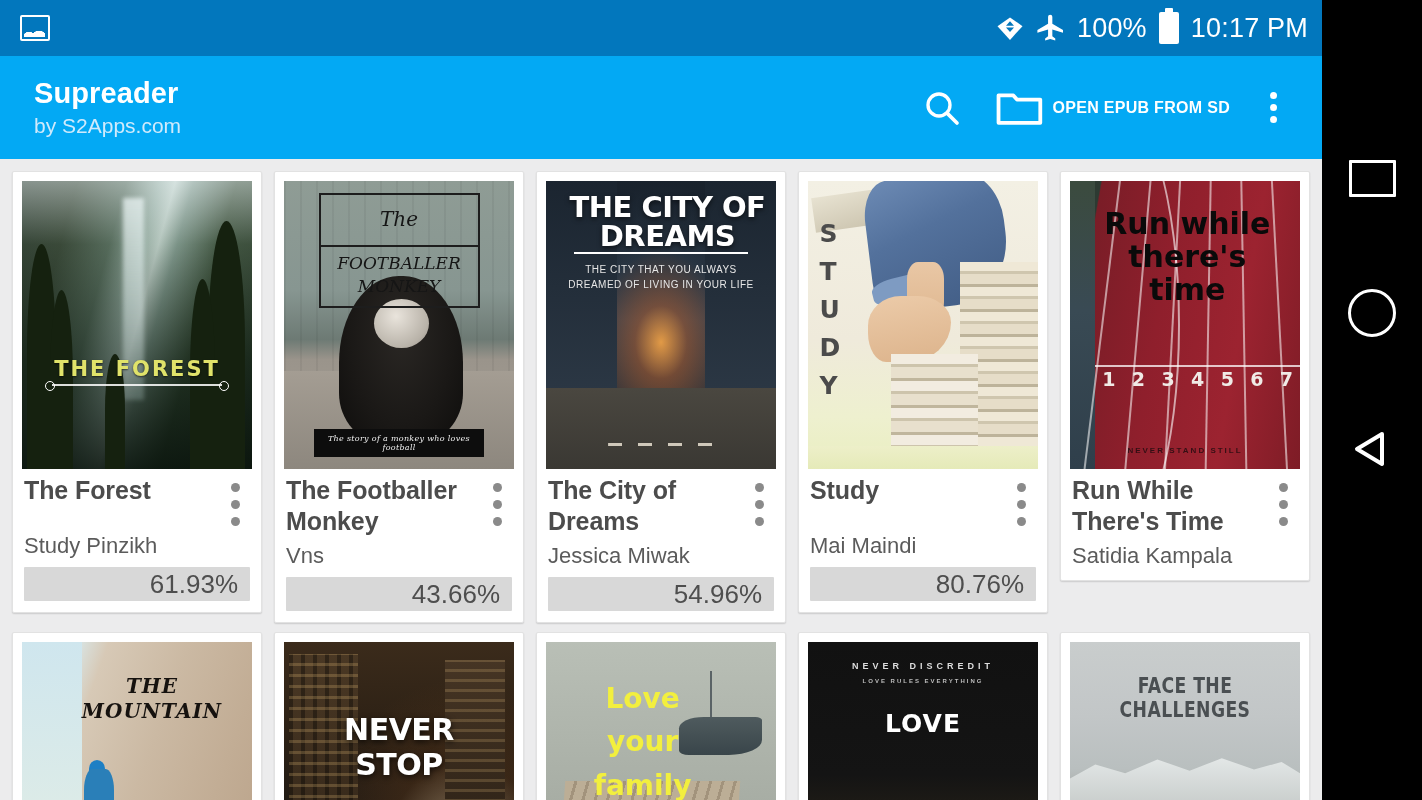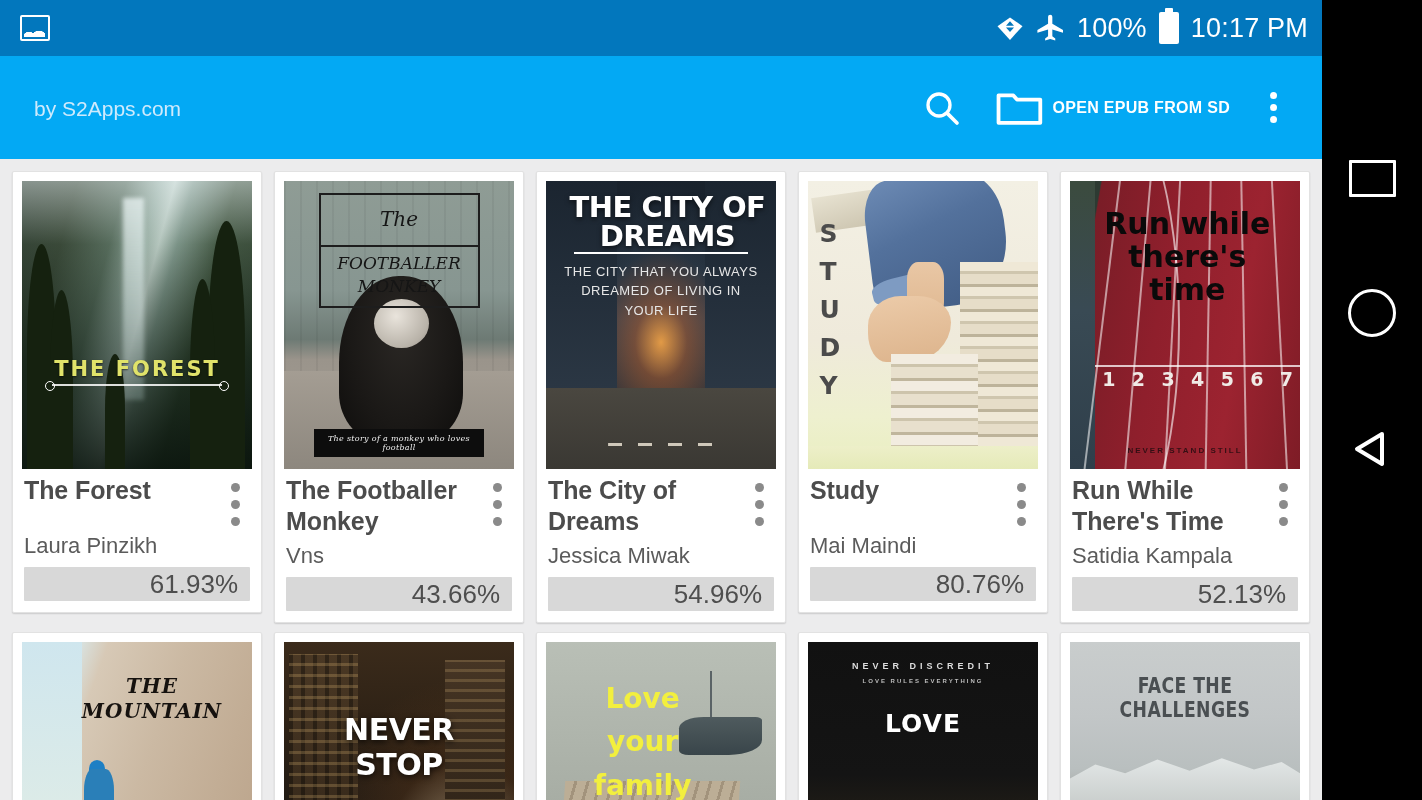--- a/index.html
+++ b/index.html
@@ -280,21 +280,21 @@
     text-shadow:0 2px 5px rgba(0,0,0,.6);
     margin-left:13px;
   }
   .city-rule {
     position:absolute; left:12%; right:12%; top:24.5%;
     height:2px; background:#fff;
   }
   .city-sub {
     position:absolute; left:7%; right:7%; top:28%;
     text-align:center; color:#e6e6e6;
-    font-size:13px; letter-spacing:.5px; line-height:1.5;
+    font-size:10px; letter-spacing:.5px; line-height:1.5;
   }
 
   
   .art-study {
     background:linear-gradient(180deg,#f3f0e4 0%,#efeadb 55%,#eef0cf 82%,#e9eec0 100%);
   }
   .art-study .jeans {
     position:absolute; left:26%; top:-2%; width:60%; height:46%;
     background:linear-gradient(160deg,#6d8bb5 0%,#53719c 40%,#415c84 100%);
     border-radius:18% 30% 42% 14%/30% 40% 50% 24%;
@@ -509,20 +509,21 @@
           <path d="M21 15.5v-2l-8-4.6V3.6a1.6 1.6 0 0 0-3.2 0v5.3L1.8 13.5v2l8-2.4v5.1l-2.2 1.6v1.6l3.8-1.1 3.8 1.1v-1.6L13 18.2v-5.1z" fill="#fff"></path>
         </svg>
         <span id="battery-pct">100%</span>
         <span class="battery-icon"></span>
         <span id="clock">10:17 PM</span>
       </div>
     </div>
 
     <div id="appbar">
       <div id="titleblock">
+        <div id="app-title">Supreader</div>
         <div id="app-subtitle">by S2Apps.com</div>
       </div>
       <div id="appbar-actions">
 
         <div class="appbar-btn" id="search-btn">
           <svg class="search-icon" viewBox="0 0 24 24">
             <circle cx="10.2" cy="10.2" r="6.6" fill="none" stroke="#fff" stroke-width="2"></circle>
             <line x1="15.2" y1="15.2" x2="21" y2="21" stroke="#fff" stroke-width="2.2" stroke-linecap="round"></line>
           </svg>
         </div>
@@ -562,21 +563,21 @@
           </div>
           <div class="card-meta">
             <div class="title-row">
               <div class="book-title">The Forest</div>
               <span class="kebab-grey">
                   <i></i>
                   <i></i>
                   <i></i>
                 </span>
             </div>
-            <div class="book-author">Laura Pinzikh</div>
+            <div class="book-author">Study Pinzikh</div>
             <div class="progress">
               <span class="progress-label">61.93%</span>
             </div>
           </div>
         </div>
       </div>
 
       <div class="card-cell">
         <div class="card two-line">
           <div class="cover">
@@ -707,23 +708,20 @@
           <div class="card-meta">
             <div class="title-row">
               <div class="book-title">Run While There's Time</div>
               <span class="kebab-grey">
                   <i></i>
                   <i></i>
                   <i></i>
                 </span>
             </div>
             <div class="book-author">Satidia Kampala</div>
-            <div class="progress">
-              <span class="progress-label">52.13%</span>
-            </div>
           </div>
         </div>
       </div>
 
       <div class="card-cell">
         <div class="card partial">
           <div class="cover">
             <div class="cover-art art-mountain">
               <div class="sky"></div>
               <div class="helmet"></div>

